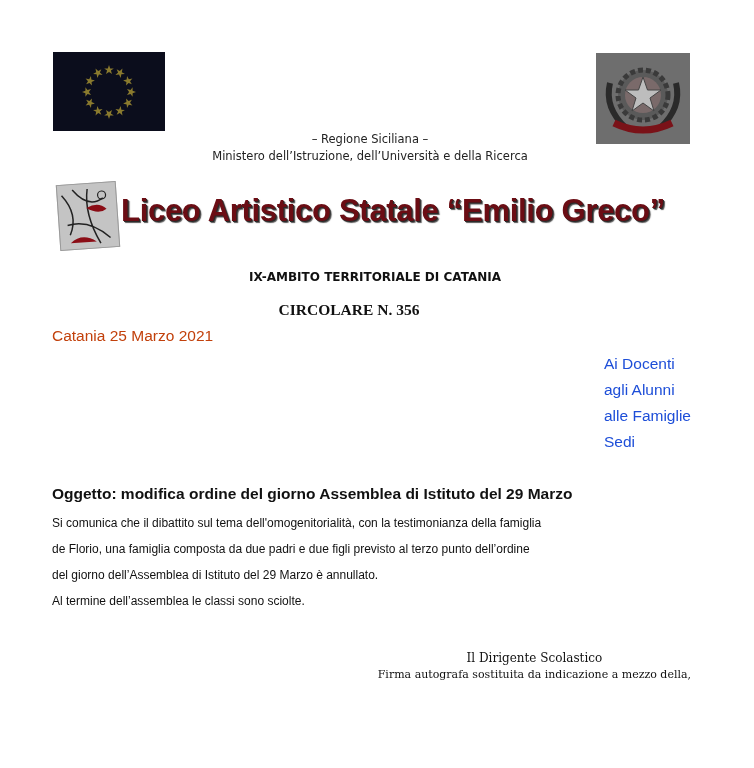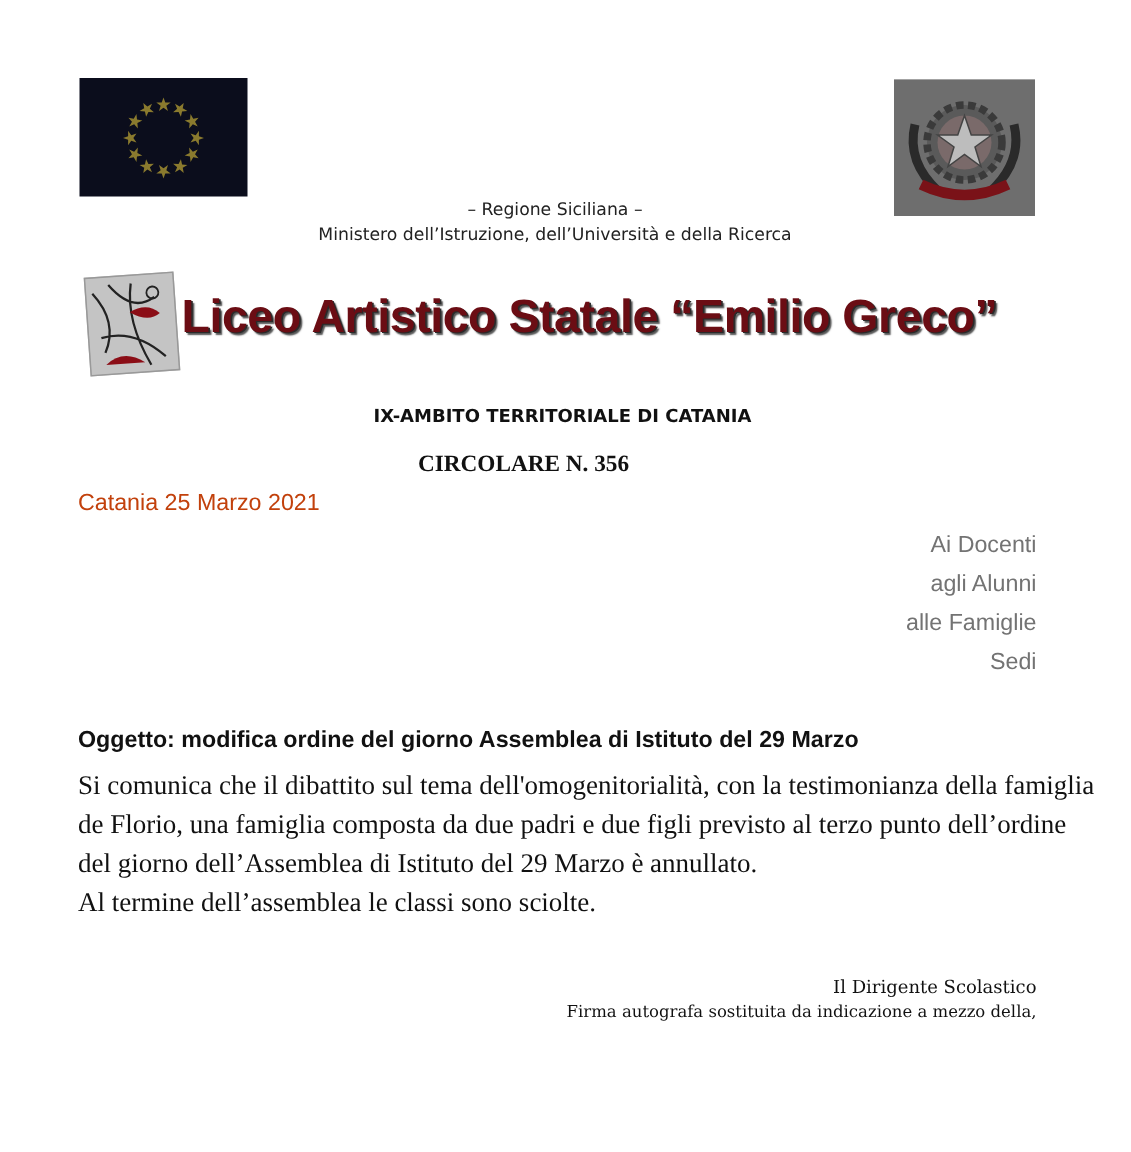--- a/index.html
+++ b/index.html
@@ -10,25 +10,25 @@
   .emblem { left: 596px; top: 53px; width: 94px; height: 91px; background: #6e6e6e; }
   .emblem svg { width: 100%; height: 100%; display: block; }
   .ministry { left: 150px; top: 131px; width: 440px; text-align: center; font-family: "DejaVu Sans", sans-serif; font-size: 11.5px; line-height: 17px; color: #222; }
   .logo-img { left: 58px; top: 183px; width: 58px; height: 64px; background: #bdbdbd; transform: rotate(-4deg); border: 1px solid #999; overflow: hidden; }
   .logo-img svg { width: 100%; height: 100%; display: block; }
   .school-name { left: 121px; top: 193px; font-family: "Liberation Sans", sans-serif; font-weight: bold; font-size: 31px; letter-spacing: -0.3px; color: #6b0d14; text-shadow: 1px 1px 0 #2a2a2a, 2px 2px 1px #555; white-space: nowrap; }
   .ambito { left: 0; top: 270px; width: 754px; text-align: center; font-family: "DejaVu Sans", sans-serif; font-weight: bold; font-size: 12px; color: #111; padding-left: 0; }
   .ambito span { position: relative; left: -2px; text-align: center; }
   .circolare { left: 0; top: 301px; width: 698px; text-align: center; font-family: "Liberation Serif", serif; font-weight: bold; font-size: 15.5px; color: #111; }
   .date { left: 52px; top: 327px; font-family: "Liberation Sans", sans-serif; font-size: 15.5px; color: #c2410c; }
-  .recipients { right: 63px; top: 351px; text-align: right; font-family: "Liberation Sans", sans-serif; font-size: 15.5px; line-height: 26px; color: #737373; }
+  .recipients { right: 63px; top: 351px; font-family: "Liberation Sans", sans-serif; font-size: 15.5px; line-height: 26px; color: #1d4ed8; }
   .oggetto { left: 52px; top: 485px; font-family: "Liberation Sans", sans-serif; font-weight: bold; font-size: 15.5px; color: #111; white-space: nowrap; }
-  .body-text { left: 52px; top: 510px; width: 660px; font-family: Liberation Serif, serif; font-size: 18px; line-height: 26px; color: #111; }
+  .body-text { left: 52px; top: 510px; width: 660px; font-family: Liberation Sans, sans-serif; font-size: 12px; line-height: 26px; color: #111; }
   .body-text p { margin: 0; white-space: nowrap; }
-  .signature { right: 63px; top: 651px; text-align: right; font-family: "DejaVu Serif", serif; font-size: 11px; line-height: 15.5px; color: #111; }
+  .signature { right: 63px; top: 651px; text-align: center; font-family: "DejaVu Serif", serif; font-size: 11px; line-height: 15.5px; color: #111; }
   .signature .big { font-size: 12px; }
 </style>
 </head>
 <body>
 
 <div class="abs eu-flag">
   <svg viewBox="0 0 112 79">
     <g fill="#8a7a2e">
       <g transform="translate(56,40)">
         <polygon points="0,-27 1.2,-23.6 4.8,-23.6 1.9,-21.5 3,-18 0,-20.1 -3,-18 -1.9,-21.5 -4.8,-23.6 -1.2,-23.6" transform="rotate(0)"></polygon>

